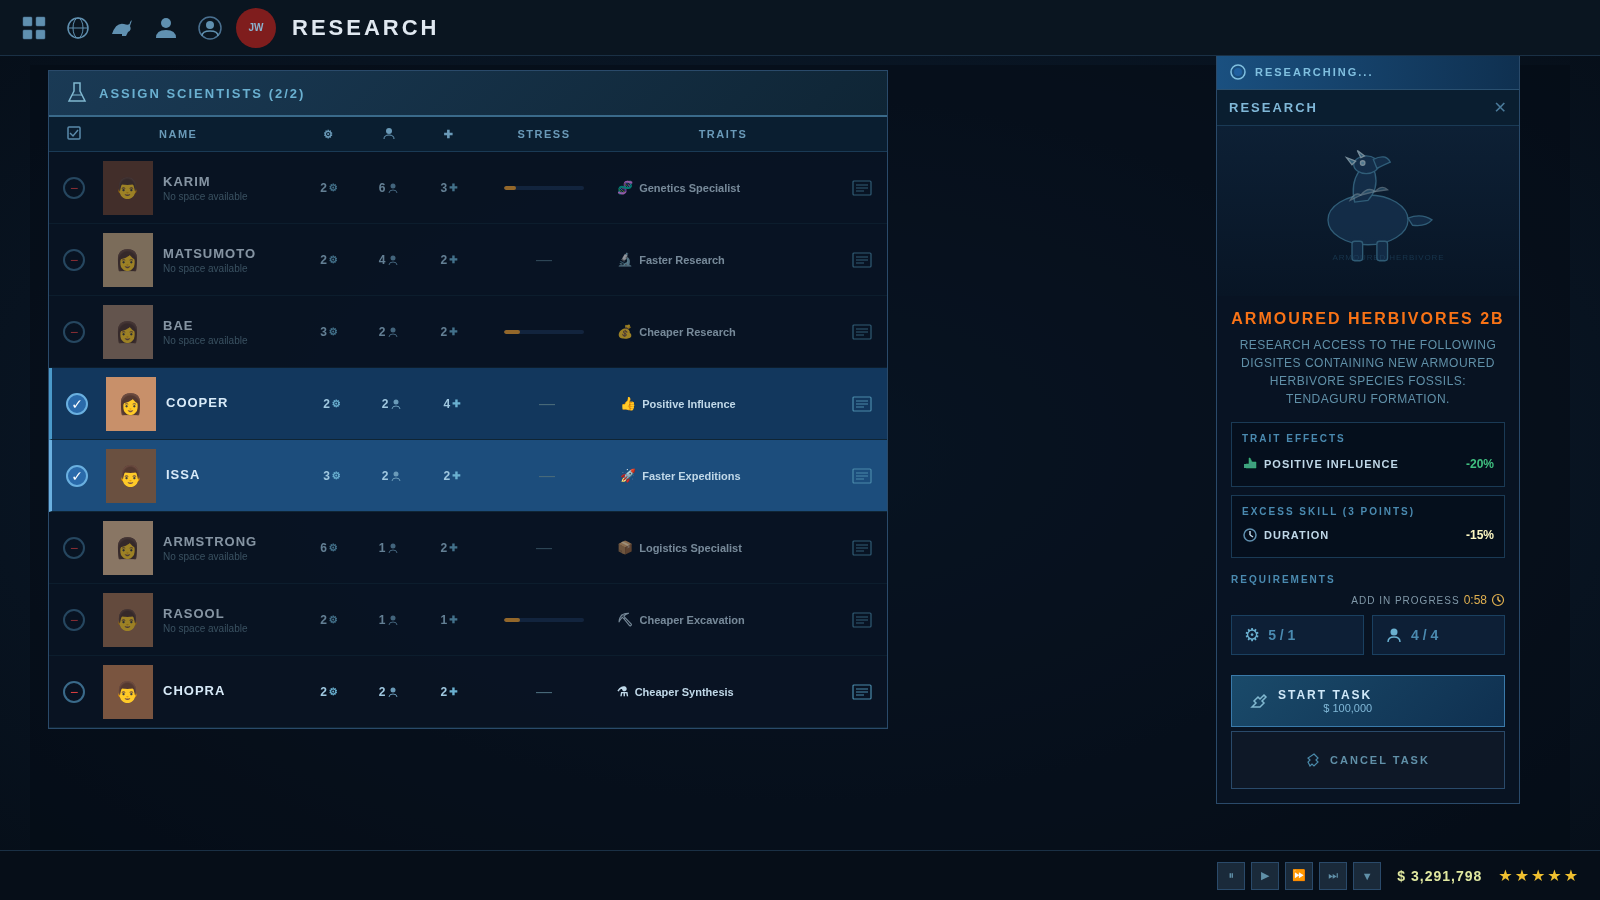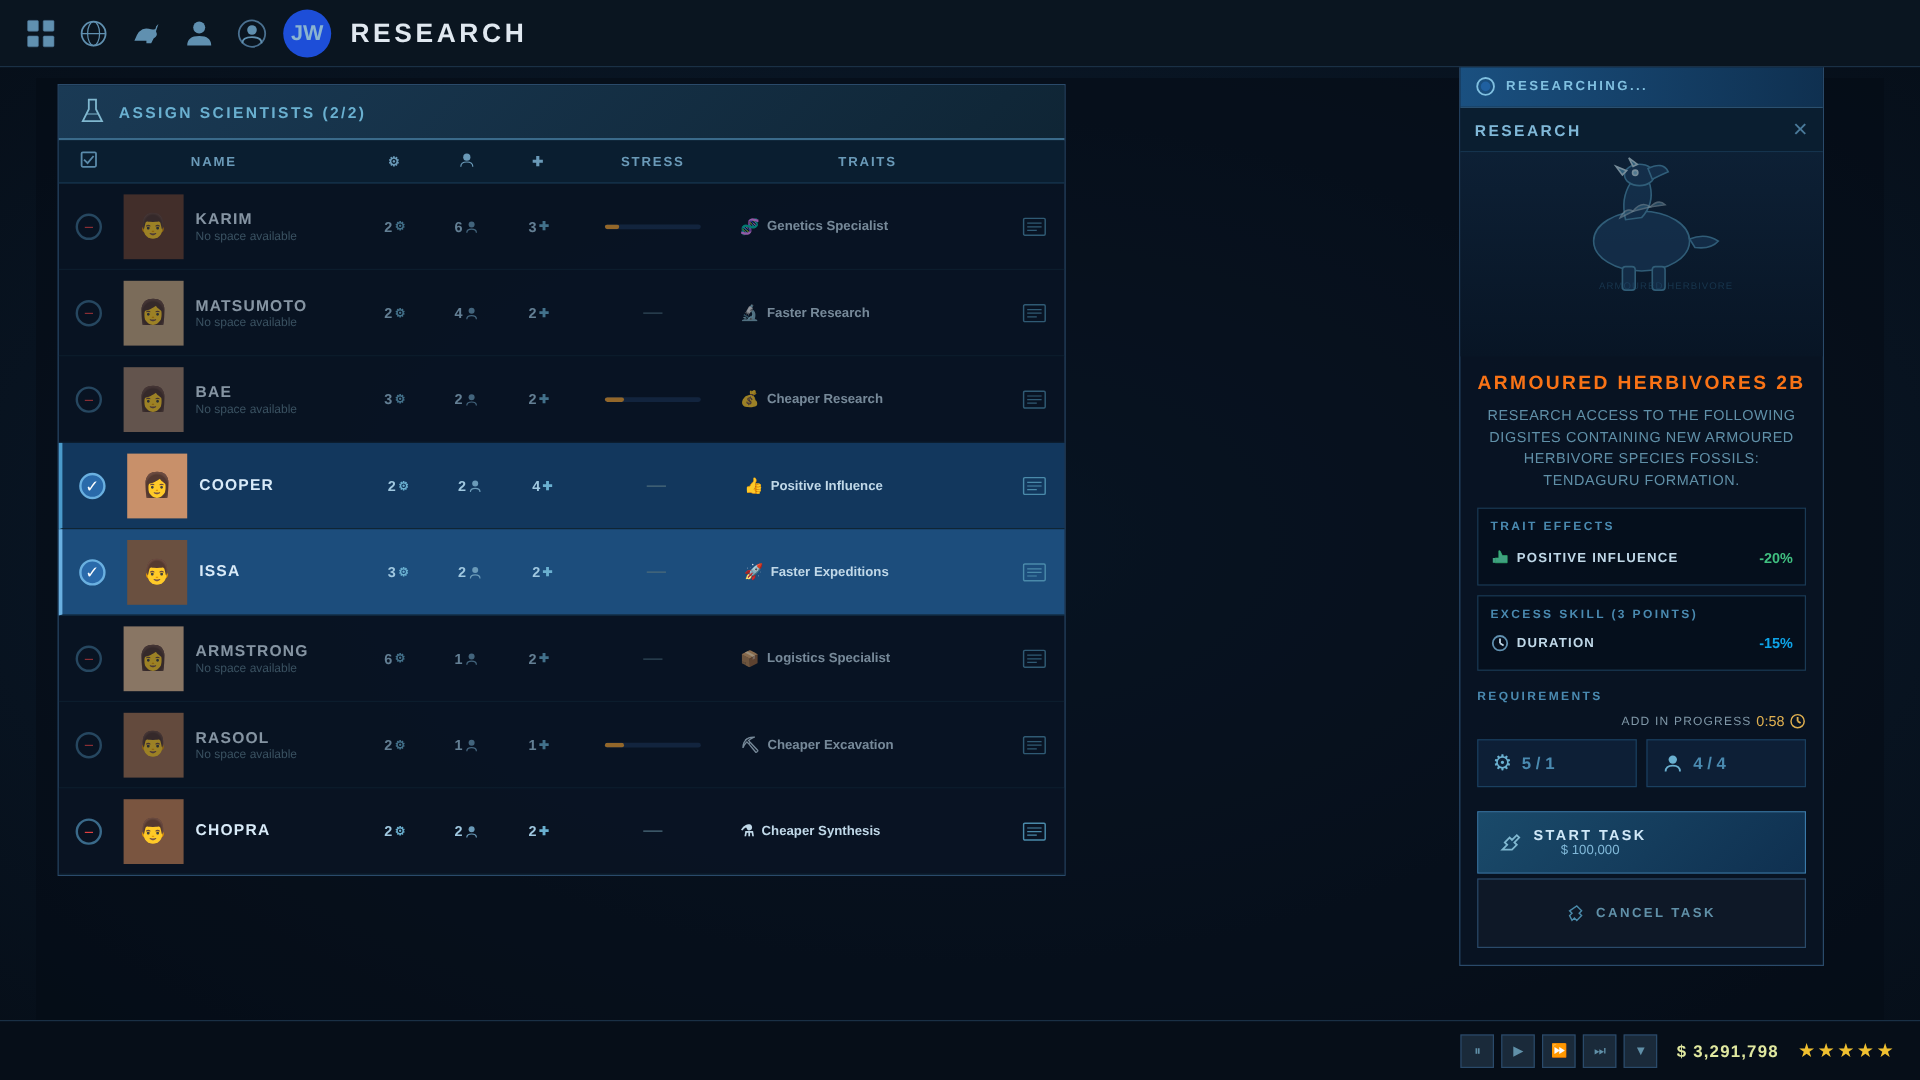--- a/index.html
+++ b/index.html
@@ -47,28 +47,28 @@
       color: #e0e8f0;
       font-size: 22px;
       font-weight: 700;
       letter-spacing: 3px;
       text-transform: uppercase;
       margin-left: 8px;
     }
     .nav-logo {
       width: 40px;
       height: 40px;
-      background: #1d4ed8;
+      background: #7f1d1d;
       border-radius: 50%;
       display: flex;
       align-items: center;
       justify-content: center;
       color: #8ab4d0;
       font-weight: bold;
-      font-size: 18px;
+      font-size: 10px;
     }
 
     
     .main-panel {
       position: absolute;
       top: 70px;
       left: 48px;
       width: 840px;
       background: rgba(8, 20, 35, 0.97);
       border: 1px solid #2a4a6a;
@@ -282,21 +282,21 @@
     .close-btn {
       color: #4a7a9a;
       font-size: 16px;
       cursor: pointer;
     }
 
     .dino-image-area {
       background: linear-gradient(180deg, #0d2035 0%, #081525 100%);
       height: 170px;
       display: flex;
-      align-items: flex-start;
+      align-items: center;
       justify-content: center;
       position: relative;
       overflow: hidden;
     }
     .dino-silhouette {
       opacity: 0.85;
     }
 
     .research-content {
       padding: 14px;
@@ -344,21 +344,21 @@
       display: flex;
       align-items: center;
       gap: 6px;
       color: #c0d8e8;
       font-size: 11px;
       font-weight: 600;
       letter-spacing: 1px;
       text-transform: uppercase;
     }
     .effect-val {
-      color: #0ea5e9;
+      color: #fef9c3;
       font-size: 12px;
       font-weight: 700;
     }
     .effect-val.negative { color: #40c080; }
 
     .excess-skill-section {
       background: rgba(5, 15, 28, 0.8);
       border: 1px solid #1a3a55;
       padding: 10px;
       margin-bottom: 8px;
@@ -421,20 +421,21 @@
     .start-task-btn {
       background: linear-gradient(135deg, #1a4a6a 0%, #0f3050 100%);
       border: 1px solid #3a7aaa;
       padding: 12px 16px;
       cursor: pointer;
       display: flex;
       align-items: center;
       gap: 10px;
       width: 100%;
       margin-bottom: 4px;
+      text-align: right;
     }
     .start-task-text { color: #d0e8f8; font-size: 12px; font-weight: 700; letter-spacing: 2px; text-transform: uppercase; }
     .start-task-cost { color: #80b8d8; font-size: 11px; }
 
     .cancel-btn {
       background: rgba(15, 25, 40, 0.9);
       border: 1px solid #2a4a6a;
       padding: 20px;
       cursor: pointer;
       display: flex;

